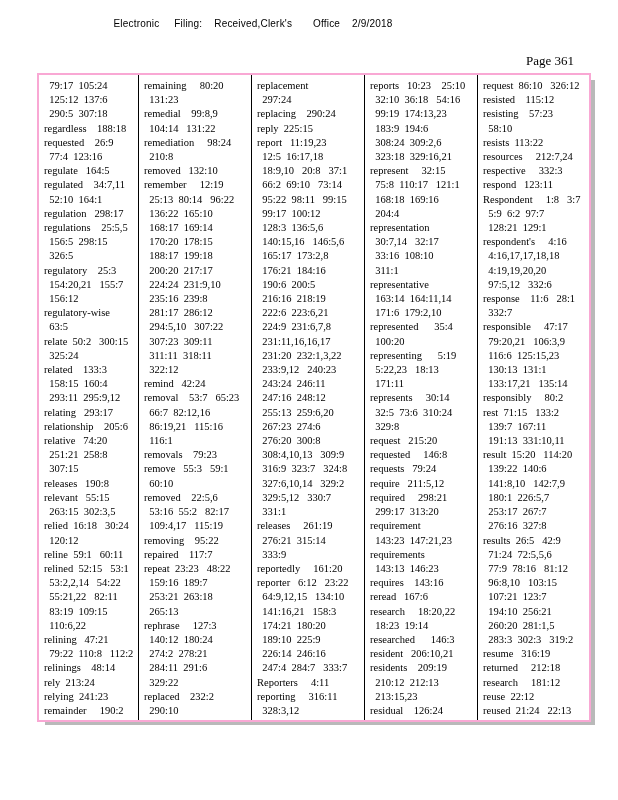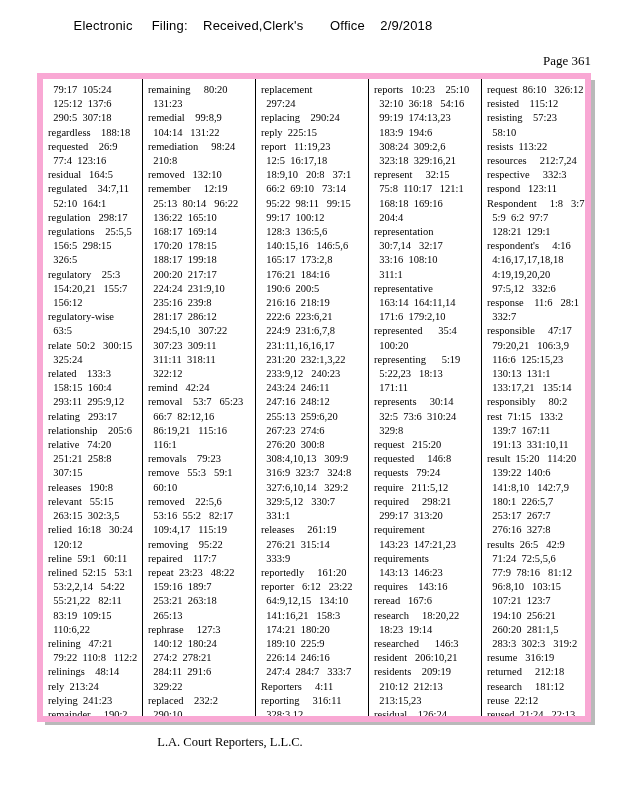--- a/index.html
+++ b/index.html
@@ -12,46 +12,46 @@
     font-family: "Liberation Serif", serif;
     overflow: hidden;
   }
   .hdr-filing {
     position: absolute;
     top: 18px;
     left: 0;
     width: 506px;
     text-align: center;
     font-family: "Liberation Sans", sans-serif;
-    font-size: 13px;
+    font-size: 10px;
     white-space: pre;
     letter-spacing: 0.2px;
   }
   .hdr-date {
     position: absolute;
     top: 33px;
     left: 0;
     width: 560px;
     text-align: center;
     font-size: 12.5px;
   }
   .page-number {
     position: absolute;
     top: 53px;
-    right: 27px;
+    right: 44px;
     font-size: 13px;
   }
   .index-box {
     position: absolute;
     left: 37px;
     top: 73px;
     width: 554px;
     height: 649px;
     box-sizing: border-box;
-    border: 6px solid #f9a8d4;
+    border: 2px solid #f9a8d4;
     box-shadow: 6px 5px 0 -2px #b9b9b9;
     display: grid;
     grid-template-columns: 99px 113px 113px 113px auto;
     background: #ffffff;
   }
   .index-col {
     box-sizing: border-box;
     border-left: 1px solid #000000;
     padding: 4px 1px 0 5px;
     font-size: 10.5px;
@@ -81,21 +81,21 @@
   <div class="page-number">Page 361</div>
 
   <div class="index-box">
     <div class="index-col">
         <div class="idx-line">  79:17  105:24</div>
         <div class="idx-line">  125:12  137:6</div>
         <div class="idx-line">  290:5  307:18</div>
         <div class="idx-line">regardless    188:18</div>
         <div class="idx-line">requested    26:9</div>
         <div class="idx-line">  77:4  123:16</div>
-        <div class="idx-line">residual   164:5</div>
+        <div class="idx-line">regulate   164:5</div>
         <div class="idx-line">regulated    34:7,11</div>
         <div class="idx-line">  52:10  164:1</div>
         <div class="idx-line">regulation   298:17</div>
         <div class="idx-line">regulations    25:5,5</div>
         <div class="idx-line">  156:5  298:15</div>
         <div class="idx-line">  326:5</div>
         <div class="idx-line">regulatory    25:3</div>
         <div class="idx-line">  154:20,21   155:7</div>
         <div class="idx-line">  156:12</div>
         <div class="idx-line">regulatory-wise</div>
@@ -312,16 +312,15 @@
         <div class="idx-line">  283:3  302:3   319:2</div>
         <div class="idx-line">resume   316:19</div>
         <div class="idx-line">returned     212:18</div>
         <div class="idx-line">research     181:12</div>
         <div class="idx-line">reuse  22:12</div>
         <div class="idx-line">reused  21:24   22:13</div>
       </div>
   </div>
 
   <div class="footer">
-    <div>L.A. Court Reporters, L.L.C.</div>
   </div>
 
 </div>
 
 </body></html>

